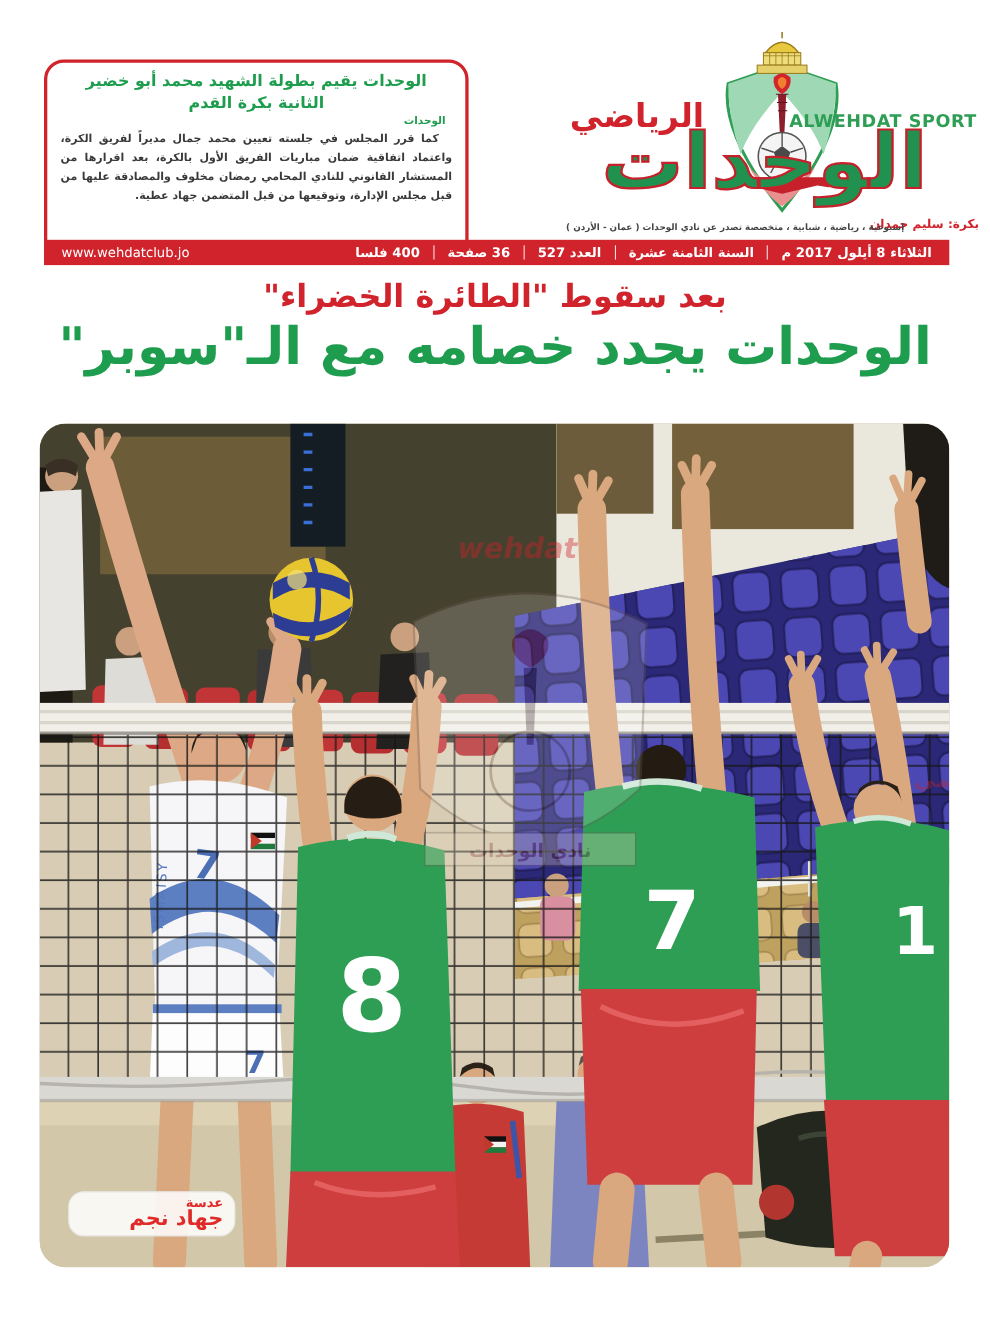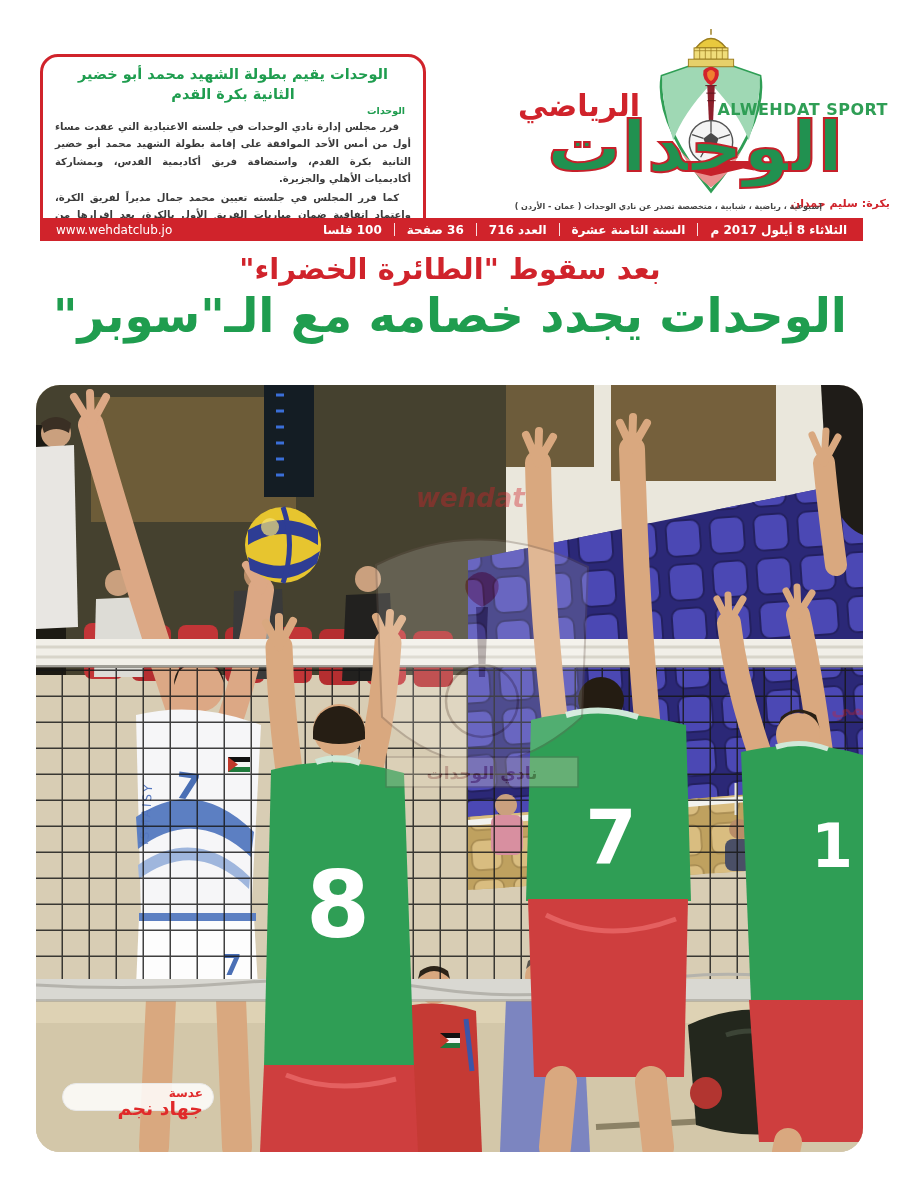--- a/index.html
+++ b/index.html
@@ -42,35 +42,34 @@
   
   .kicker{ position:absolute; top:252px; left:0; width:100%; text-align:center; direction:rtl;
            color:#d0232b; font-size:29px; font-weight:800; }
   .headline-main{ position:absolute; top:288px; left:0; width:100%; text-align:center; direction:rtl;
            color:#1f9d4f; font-size:47px; font-weight:800; }
   
   .photo{ position:absolute; left:36px; top:385px; width:827px; height:767px;
           border-radius:24px; overflow:hidden; background:#cfc5ae; }
   .photo svg{ display:block; }
   .credit-badge{
-    position:absolute; left:26px; top:698px; width:152px; height:28px;
+    position:absolute; left:26px; top:698px; width:152px; height:41px;
     background:rgba(255,255,255,.85); border:1px solid #e8e8e8; border-radius:14px;
     direction:rtl; padding:1px 10px 0;
   }
   .credit-prefix{ display:block; color:#e02a2a; font-size:12px; font-weight:800; text-align:right; line-height:1; margin-top:2px; }
   .credit-name{ display:block; color:#e02a2a; font-size:19px; font-weight:800; text-align:right; line-height:1.05; }
 </style>
 </head>
 <body>
 
 <div class="article-box">
   <div class="article-headline">الوحدات يقيم بطولة الشهيد محمد أبو خضير الثانية بكرة القدم</div>
   <div class="article-source">الوحدات</div>
   <div class="article-body">
-    <p>قرر مجلس إدارة نادي الوحدات في جلسته الاعتيادية التي عقدت مساء أول من أمس الأحد الموافقة على إقامة بطولة الشهيد محمد أبو خضير الثانية بكرة القدم، واستضافة فريق أكاديمية القدس، وبمشاركة أكاديميات الأهلي والجزيرة.</p>
     <p>كما قرر المجلس في جلسته تعيين محمد جمال مديراً لفريق الكرة، واعتماد اتفاقية ضمان مباريات الفريق الأول بالكرة، بعد اقرارها من المستشار القانوني للنادي المحامي رمضان مخلوف والمصادقة عليها من قبل مجلس الإدارة، وتوقيعها من قبل المتضمن جهاد عطية.</p>
   </div>
 </div>
 
 <div class="masthead">
   <svg class="emblem" viewBox="0 0 140 180" xmlns="http://www.w3.org/2000/svg">
 
     <path d="M70 34 L122 52 Q130 100 70 174 Q10 100 18 52 Z" fill="#ffffff" stroke="#2f9e55" stroke-width="3"></path>
     <path d="M18 52 L70 34 L70 60 Q40 92 30 120 Q18 84 18 52 Z" fill="#9fd8b4"></path>
     <path d="M122 52 L70 34 L70 60 Q100 92 110 120 Q122 84 122 52 Z" fill="#9fd8b4"></path>
@@ -100,25 +99,25 @@
   <div class="mast-founder">بكرة: سليم حمدان</div>
   <div class="mast-tagline">إسبوعية ، رياضية ، شبابية ، متخصصة تصدر عن نادي الوحدات ( عمان - الأردن )</div>
 </div>
 
 <div class="info-bar">
   <div class="bar-group">
     <span class="bar-item">الثلاثاء 8 أيلول 2017 م</span>
     <span class="bar-sep"></span>
     <span class="bar-item">السنة الثامنة عشرة</span>
     <span class="bar-sep"></span>
-    <span class="bar-item">العدد 716</span>
+    <span class="bar-item">العدد 527</span>
     <span class="bar-sep"></span>
     <span class="bar-item">36 صفحة</span>
     <span class="bar-sep"></span>
-    <span class="bar-item">100 فلسا</span>
+    <span class="bar-item">400 فلسا</span>
   </div>
   <span class="bar-site">www.wehdatclub.jo</span>
 </div>
 
 <div class="kicker">بعد سقوط "الطائرة الخضراء"</div>
 <div class="headline-main">الوحدات يجدد خصامه مع الـ"سوبر"</div>
 
 <div class="photo">
   <svg width="827" height="767" viewBox="0 0 827 767" xmlns="http://www.w3.org/2000/svg">
     <defs>

